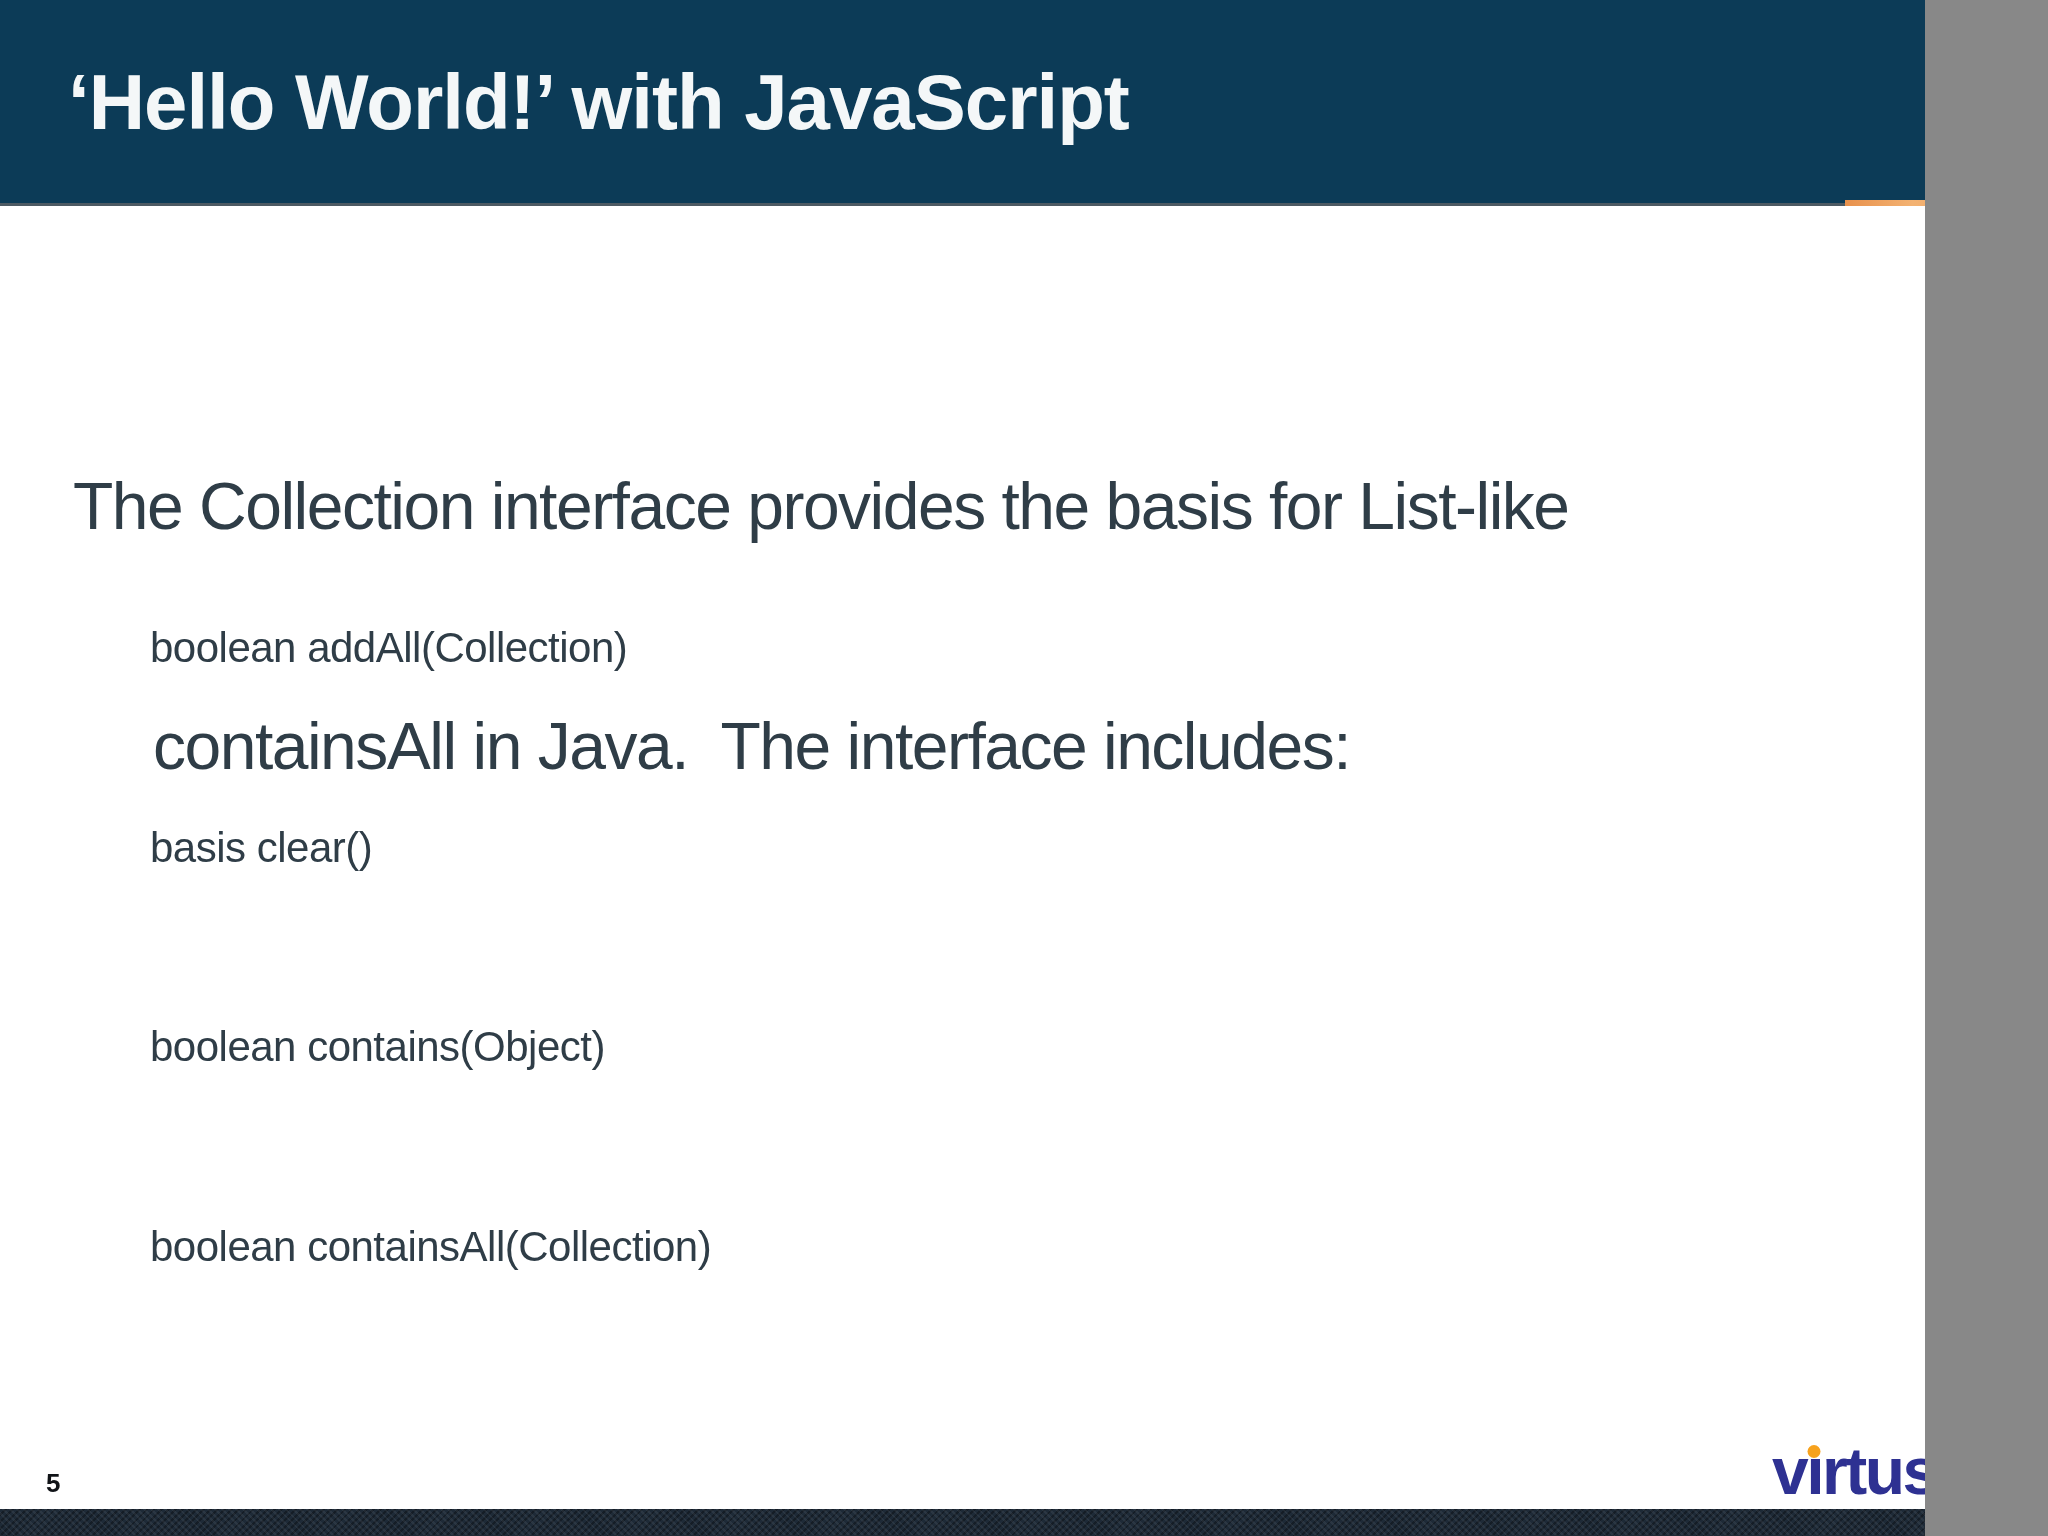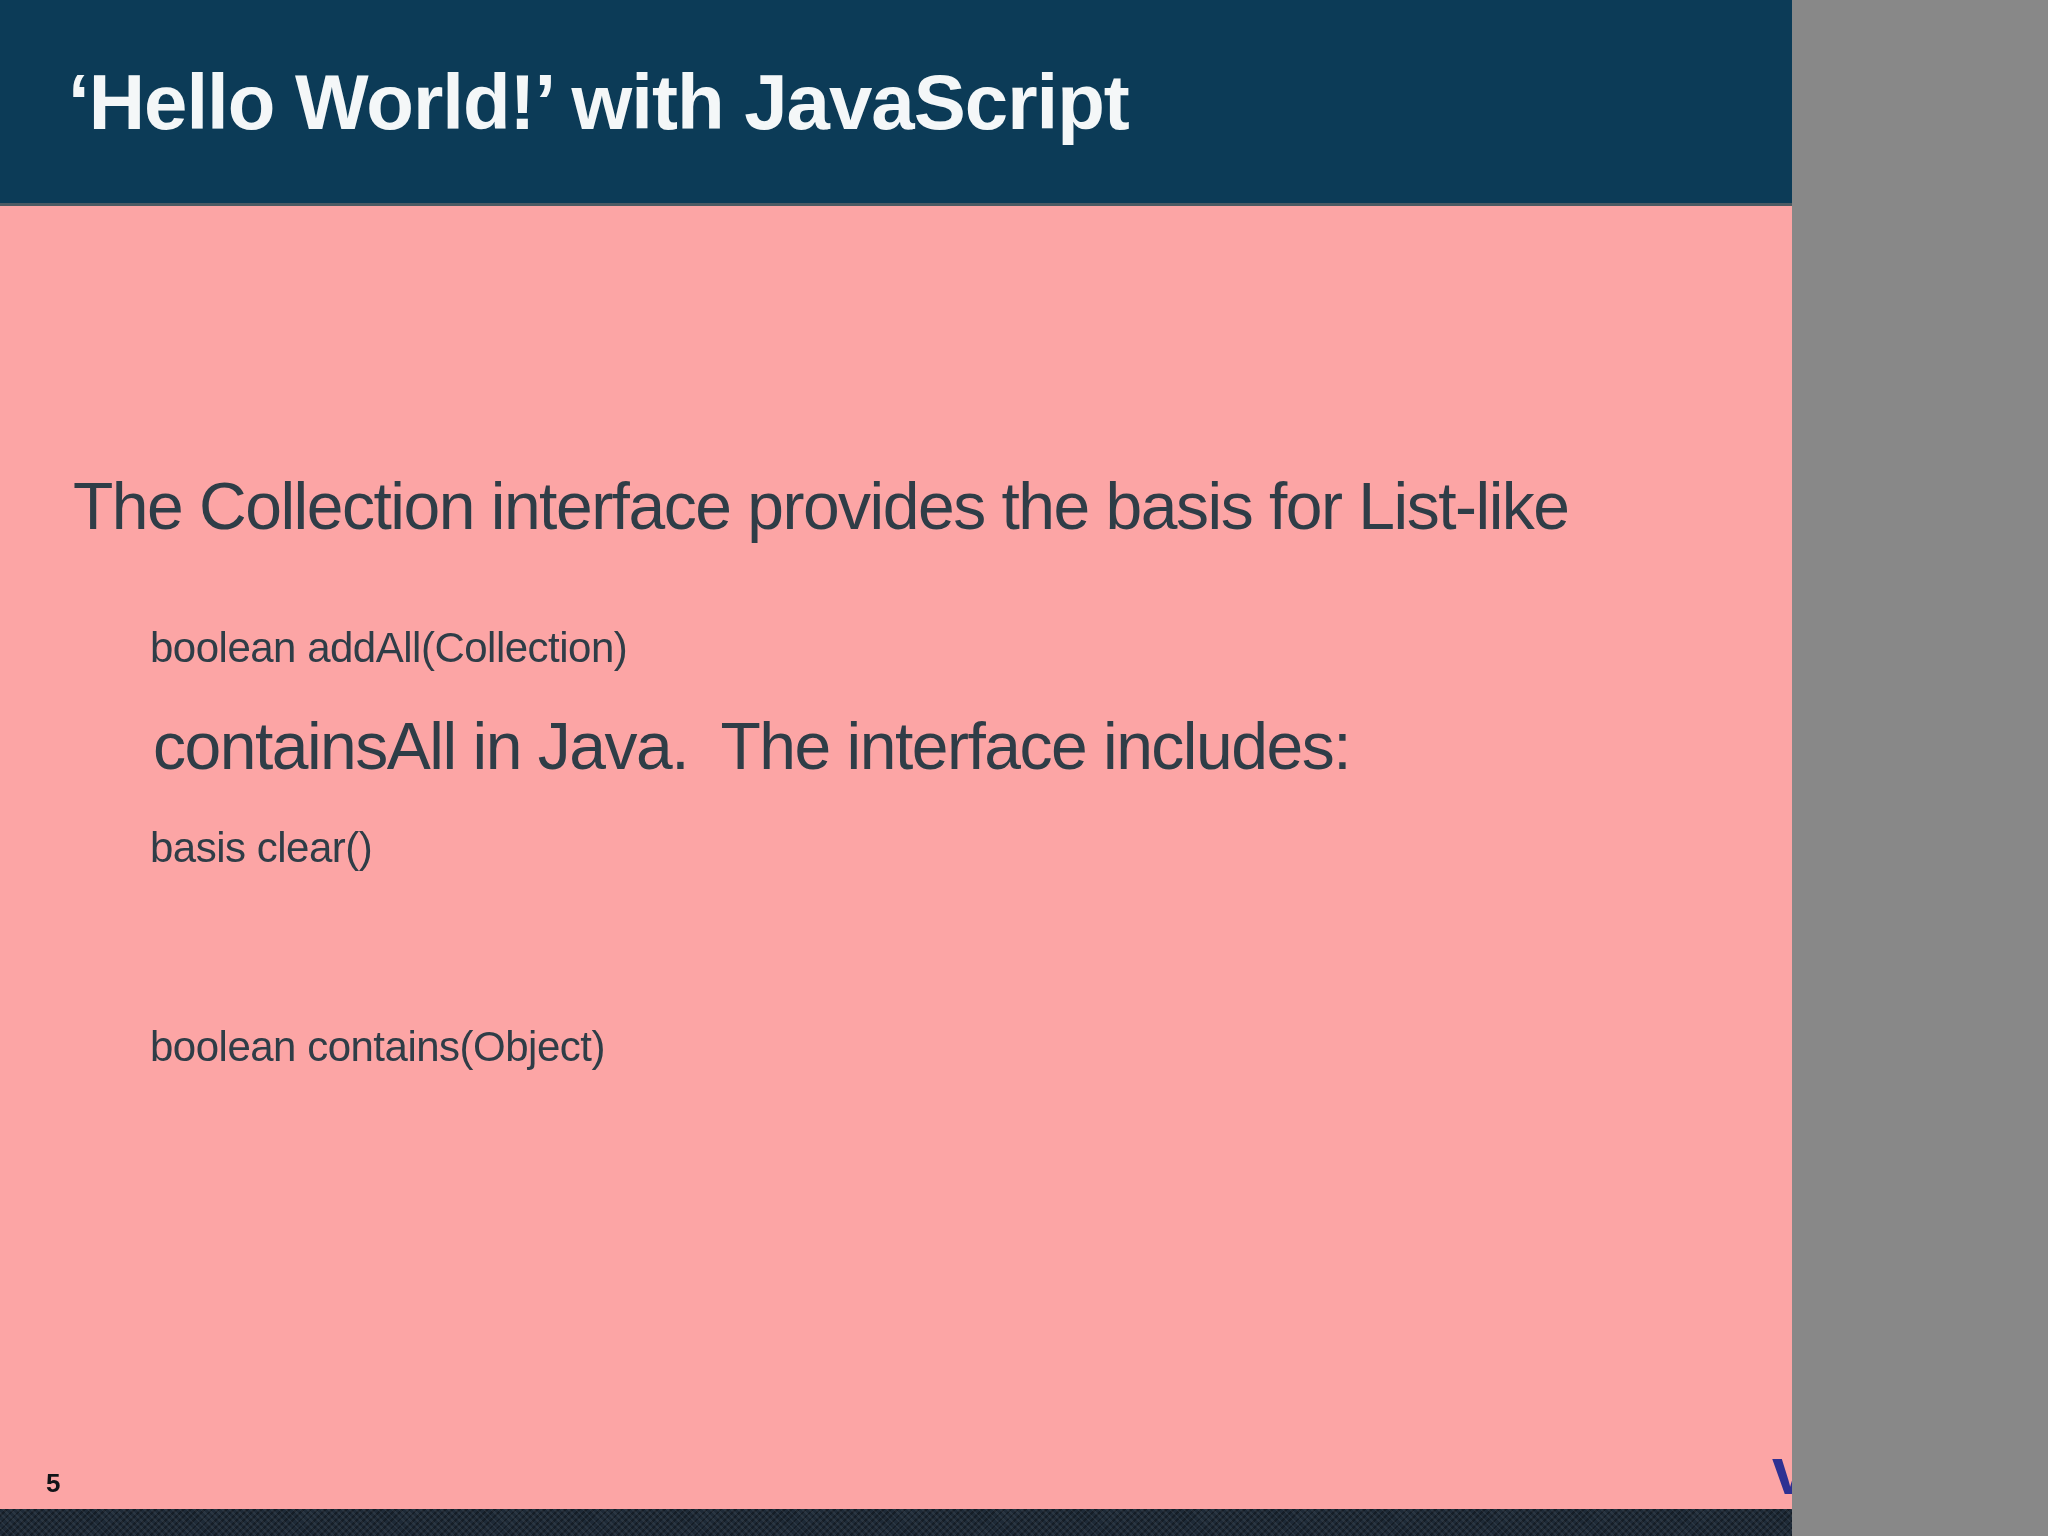--- a/index.html
+++ b/index.html
@@ -2,25 +2,24 @@
 <html><head>
 <meta charset="utf-8">
 <style>
   html, body { margin: 0; padding: 0; }
   body {
     font-family: "Liberation Sans", sans-serif;
     background: #888;
   }
   .slide {
     position: relative;
-    width: 1760px;
+    width: 1925px;
     height: 1536px;
-    background: #fca5a5;
+    background: #ffffff;
     overflow: hidden;
-    padding-left: 32px;
   }
 
   
   .header {
     position: absolute;
     top: 0; left: 0;
     width: 100%;
     height: 203px;
     background: #0c3b57;
     border-bottom: 3px solid #4d5a63;
@@ -142,20 +141,21 @@
 
   <div class="paragraph">
     <div class="line1">The Collection interface provides the basis for List-like</div>
     <div class="line2">containsAll in Java.  The interface includes:</div>
   </div>
 
   <ul class="method-list">
     <li>boolean addAll(Collection)</li>
     <li>basis clear()</li>
     <li>boolean contains(Object)</li>
+    <li>boolean containsAll(Collection)</li>
     
     
     
     
     
     
     
     
     
   </ul>

